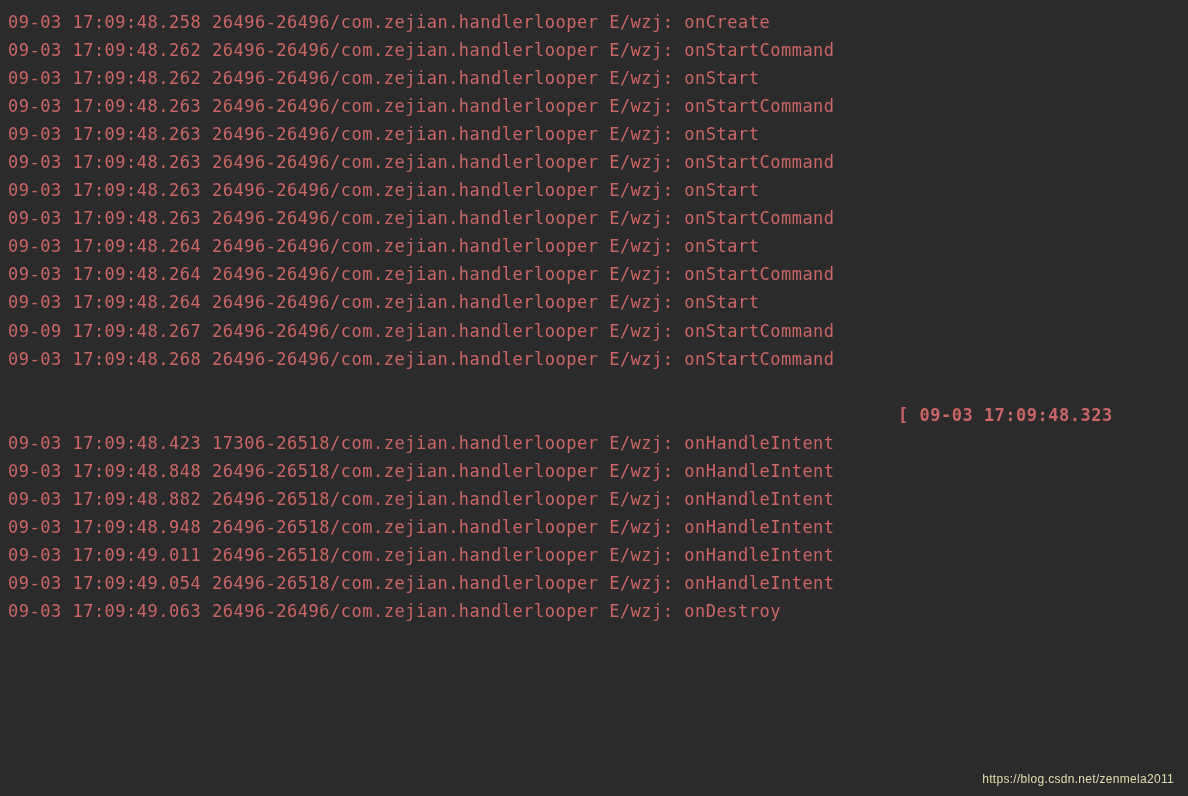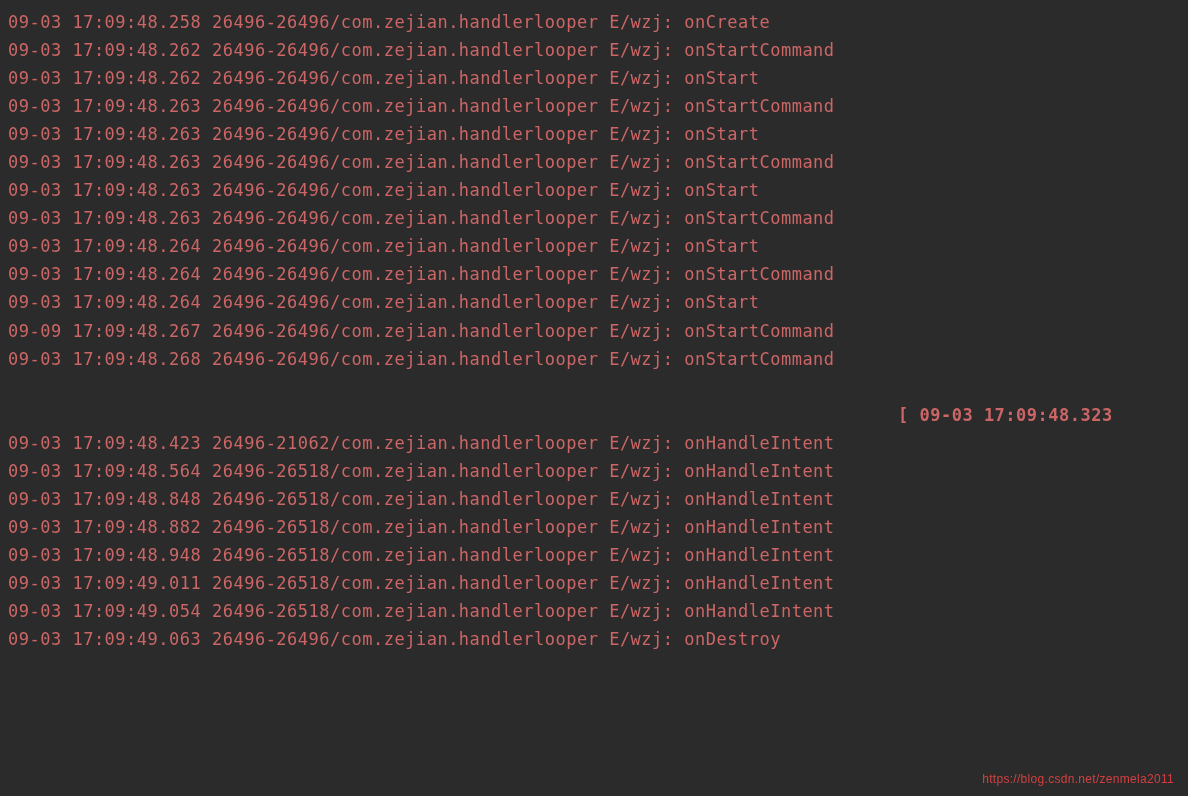--- a/index.html
+++ b/index.html
@@ -31,21 +31,21 @@
     }
     .indented-line {
       padding-left: 898px;
       letter-spacing: 0.5px;
       font-weight: bold;
     }
     .watermark {
       position: absolute;
       bottom: 6px;
       right: 14px;
-      color: #ef4444;
+      color: #fef9c3;
       font-size: 12px;
       font-family: Arial, sans-serif;
       letter-spacing: 0.3px;
       opacity: 0.85;
     }
   </style>
 </head>
 <body>
 
 <div class="log-container" id="log-root">
@@ -57,22 +57,21 @@
     <div class="log-line">09-03 17:09:48.263 26496-26496/com.zejian.handlerlooper E/wzj: onStartCommand</div>
     <div class="log-line">09-03 17:09:48.263 26496-26496/com.zejian.handlerlooper E/wzj: onStart</div>
     <div class="log-line">09-03 17:09:48.263 26496-26496/com.zejian.handlerlooper E/wzj: onStartCommand</div>
     <div class="log-line">09-03 17:09:48.264 26496-26496/com.zejian.handlerlooper E/wzj: onStart</div>
     <div class="log-line">09-03 17:09:48.264 26496-26496/com.zejian.handlerlooper E/wzj: onStartCommand</div>
     <div class="log-line">09-03 17:09:48.264 26496-26496/com.zejian.handlerlooper E/wzj: onStart</div>
     <div class="log-line">09-09 17:09:48.267 26496-26496/com.zejian.handlerlooper E/wzj: onStartCommand</div>
     <div class="log-line">09-03 17:09:48.268 26496-26496/com.zejian.handlerlooper E/wzj: onStartCommand</div>
     <div class="blank-line"></div>
     <div class="indented-line">[ 09-03 17:09:48.323</div>
-    <div class="log-line">09-03 17:09:48.423 26496-21062/com.zejian.handlerlooper E/wzj: onHandleIntent</div>
-    <div class="log-line">09-03 17:09:48.564 26496-26518/com.zejian.handlerlooper E/wzj: onHandleIntent</div>
+    <div class="log-line">09-03 17:09:48.423 17306-26518/com.zejian.handlerlooper E/wzj: onHandleIntent</div>
     <div class="log-line">09-03 17:09:48.848 26496-26518/com.zejian.handlerlooper E/wzj: onHandleIntent</div>
     <div class="log-line">09-03 17:09:48.882 26496-26518/com.zejian.handlerlooper E/wzj: onHandleIntent</div>
     <div class="log-line">09-03 17:09:48.948 26496-26518/com.zejian.handlerlooper E/wzj: onHandleIntent</div>
     <div class="log-line">09-03 17:09:49.011 26496-26518/com.zejian.handlerlooper E/wzj: onHandleIntent</div>
     <div class="log-line">09-03 17:09:49.054 26496-26518/com.zejian.handlerlooper E/wzj: onHandleIntent</div>
     <div class="log-line">09-03 17:09:49.063 26496-26496/com.zejian.handlerlooper E/wzj: onDestroy</div>
   </div>
 
 <div class="watermark">https://blog.csdn.net/zenmela2011</div>
 

